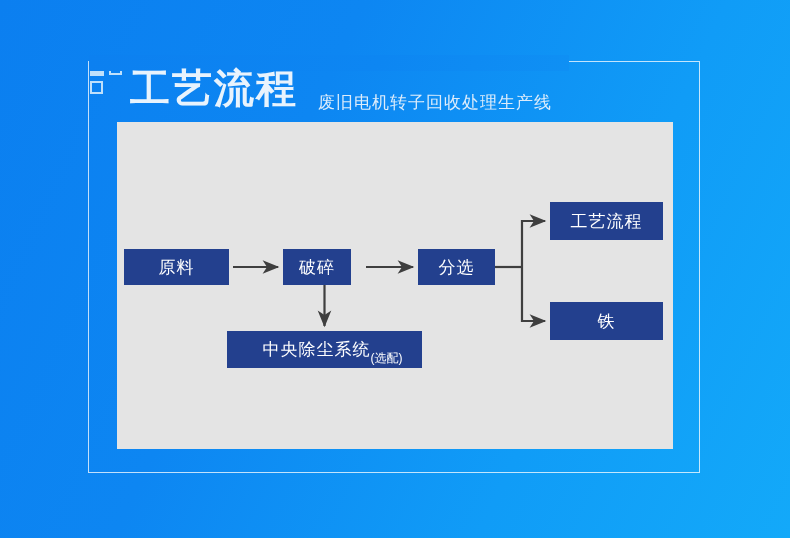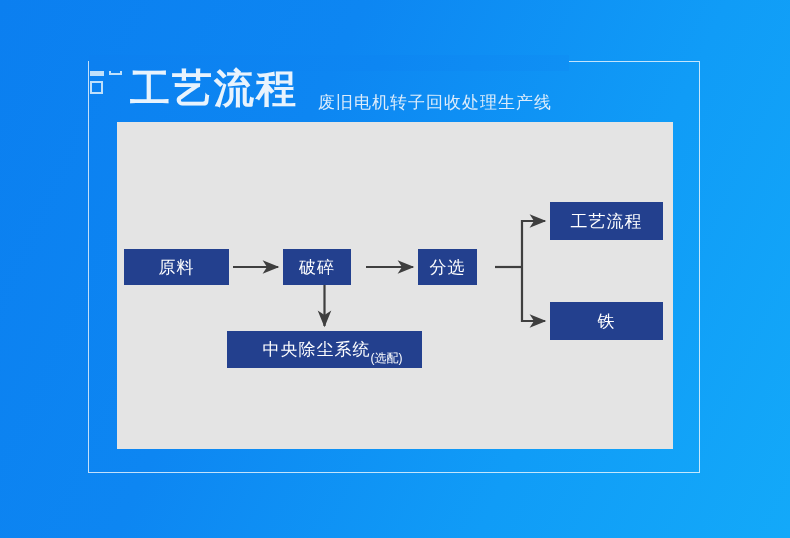--- a/index.html
+++ b/index.html
@@ -100,21 +100,21 @@
     display: flex;
     align-items: center;
     justify-content: center;
     font-size: 17px;
     letter-spacing: 1px;
     box-sizing: border-box;
     white-space: nowrap;
   }
   .node-raw     { left: 124px; top: 249px; width: 105px; height: 36px; }
   .node-crush   { left: 283px; top: 249px; width:  68px; height: 36px; }
-  .node-sort    { left: 418px; top: 249px; width:  59px; height: 36px; }
+  .node-sort    { left: 418px; top: 249px; width:  77px; height: 36px; }
   .node-nonfe   { left: 550px; top: 202px; width: 113px; height: 38px; }
   .node-fe      { left: 550px; top: 302px; width: 113px; height: 38px; }
   .node-dust    { left: 227px; top: 331px; width: 195px; height: 37px; font-size: 17px; padding-left: 16px; }
   .node-dust .opt {
     font-size: 12px;
     letter-spacing: 0;
     margin-top: 17px;
   }
 
   

